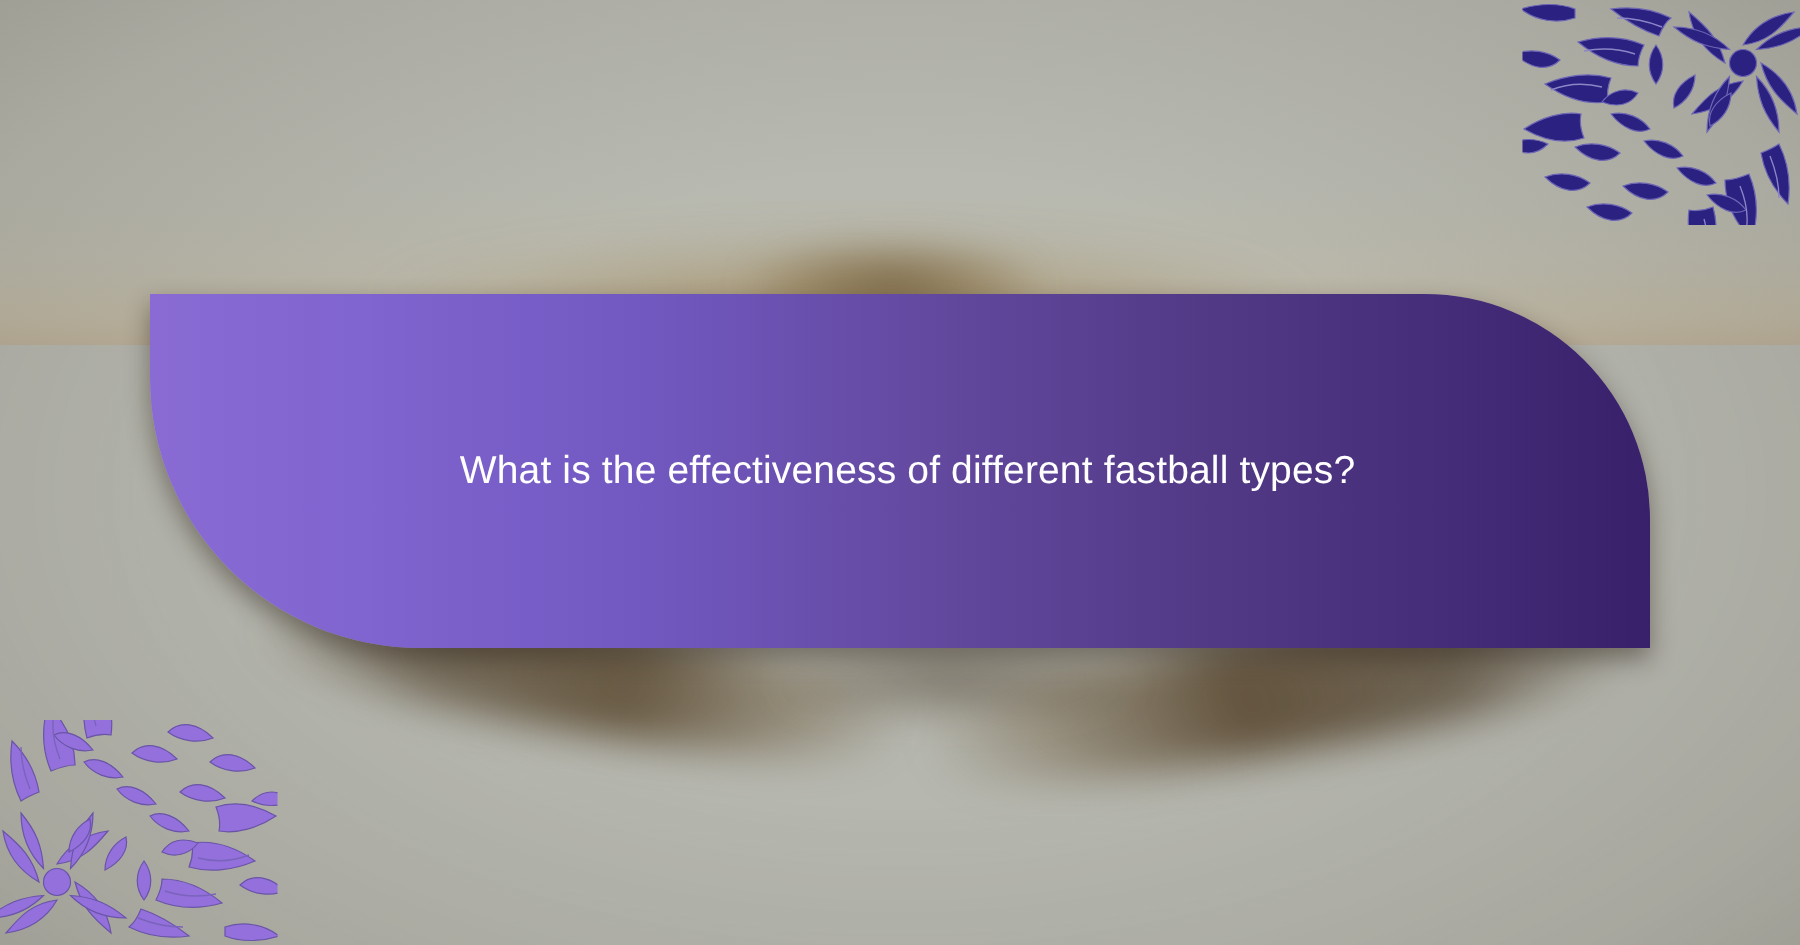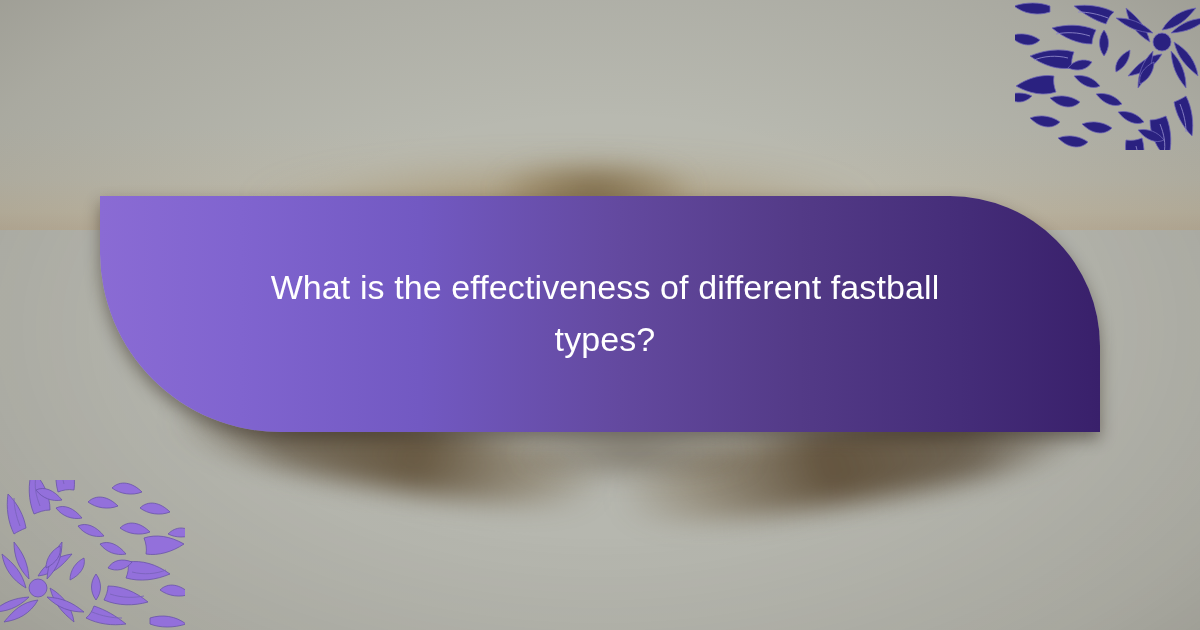--- a/index.html
+++ b/index.html
@@ -174,21 +174,21 @@
     align-items: center;
     justify-content: center;
     overflow: hidden;
   }
 
   .banner-title {
     margin: 0;
     padding: 0 120px 0 130px;
     color: #ffffff;
     font-family: "Liberation Sans", sans-serif;
-    font-size: 34px;
+    font-size: 26px;
     font-weight: 400;
     line-height: 1.52;
     text-align: center;
     letter-spacing: 0.1px;
     max-width: 790px;
   }
 </style>
 </head>
 <body>
 

